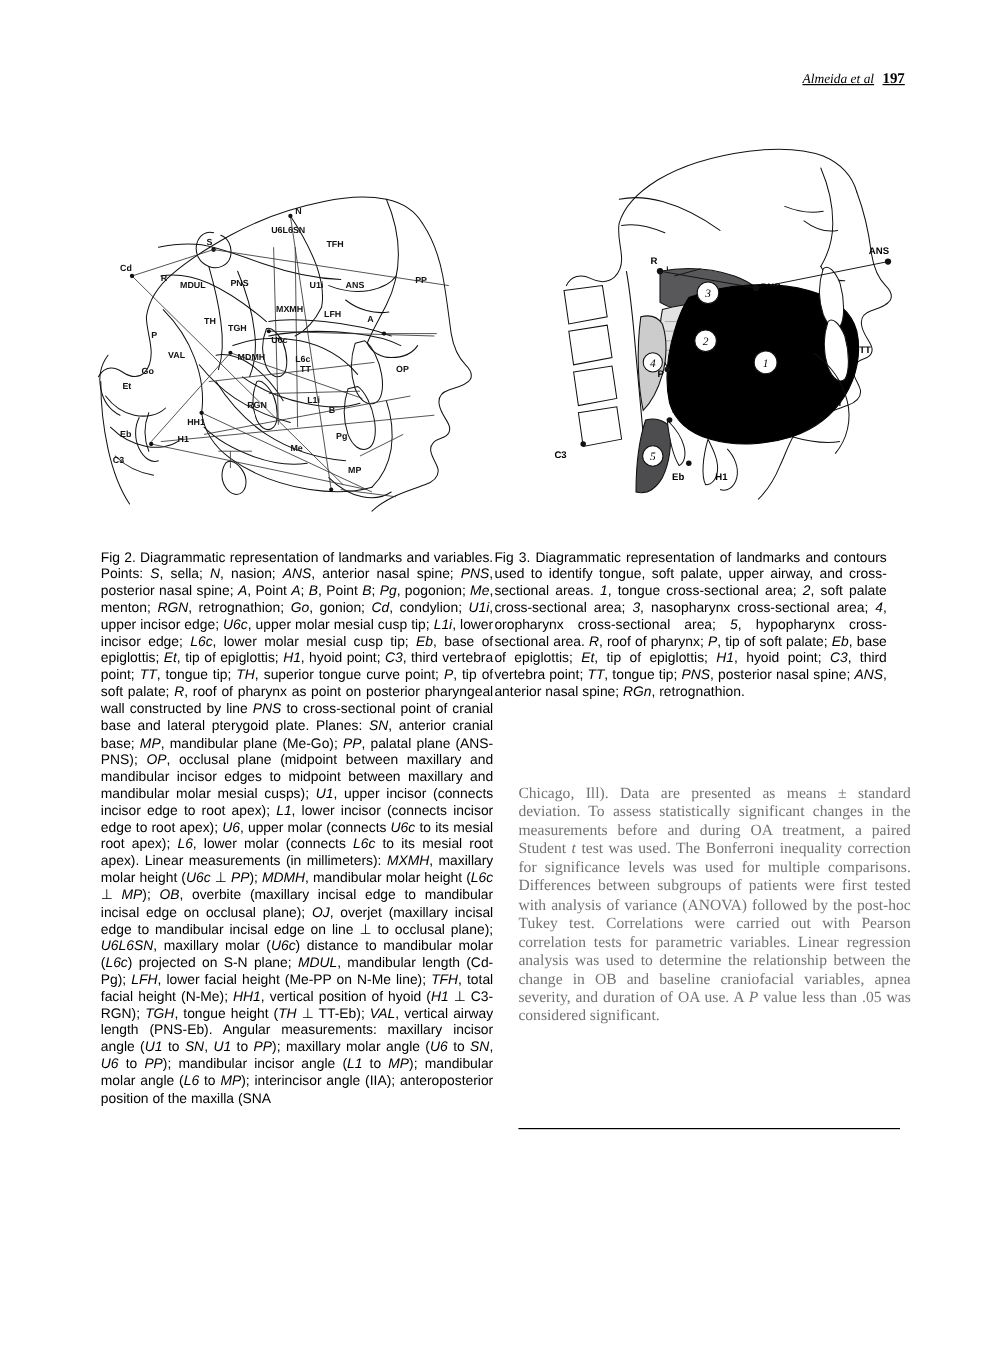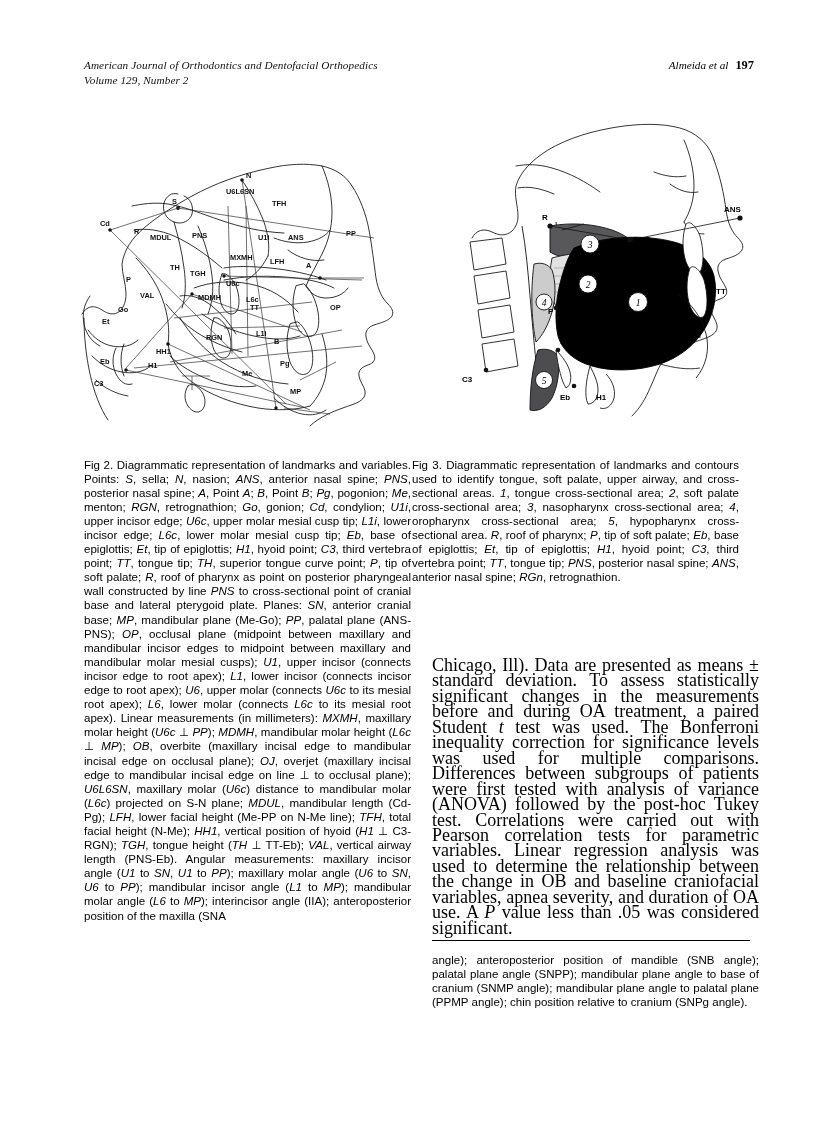--- a/index.html
+++ b/index.html
@@ -16,21 +16,21 @@
   
   .runhead{position:absolute;left:84px;top:58px;width:670px;height:34px;}
   .runhead .left{
     position:absolute;left:0;top:0;
     font-family:"Liberation Serif", serif;
     font-style:italic;font-size:11.2px;line-height:15px;
     letter-spacing:.1px;color:#111;
   }
   .runhead .right{
     position:absolute;right:0;top:0;text-align:right;white-space:nowrap;
-    font-family:"Liberation Serif", serif;font-size:11.2px;line-height:15px;
+    font-family:"Liberation Serif", serif;font-size:11.2px;line-height:15px;text-decoration:underline;
   }
   .runhead .right .jr{font-style:italic;}
   .runhead .right .pg{font-weight:bold;font-style:normal;font-size:12.4px;margin-left:7px;}
 
   
   .fig{position:absolute;}
   #fig2-wrap{left:74px;top:118px;width:330px;height:312px;}
   #fig3-wrap{left:448px;top:118px;width:330px;height:312px;}
   .fig svg{display:block;width:100%;height:100%;}
 
@@ -44,22 +44,22 @@
     font-size:11.55px;line-height:14.1px;
     text-align:justify;
     -webkit-hyphens:none;hyphens:none;
     color:#000;
   }
   .cap b{font-weight:normal;}
   .cap i{font-style:italic;}
 
   .body-text{
     font-family:"Liberation Serif", serif;
-    font-size:18px;line-height:15.45px;
-    text-align:justify;color:#000000;
+    font-size:13px;line-height:15.45px;
+    text-align:justify;color:#737373;
   }
   .body-text i{font-style:italic;}
 
   #right-body{position:absolute;left:432px;top:640px;width:327px;}
   #right-foot{position:absolute;left:432px;top:940px;width:327px;}
   .footrule{
     width:318px;height:0;border-top:1px solid #000;margin:0 0 5px 0;
   }
   .fnote{
     font-family:"Liberation Sans", sans-serif;
@@ -72,24 +72,20 @@
   .lbl3{font-family:"Liberation Serif", serif;font-size:8px;fill:#000;font-weight:bold;}
   .numlbl{font-family:"Liberation Serif", serif;font-size:9.5px;fill:#000;font-style:italic;}
   .cx{stroke:#111;fill:none;}
 </style>
 </head>
 <body>
 
 <div class="page">
 
   <div class="runhead">
-    <div class="left">
-      <div>American Journal of Orthodontics and Dentofacial Orthopedics</div>
-      <div>Volume 129, Number 2</div>
-    </div>
     <div class="right">
       <span class="jr">Almeida et al</span><span class="pg">197</span>
     </div>
   </div>
 
   <div class="fig" id="fig2-wrap">
     <svg viewBox="0 0 330 312" xmlns="http://www.w3.org/2000/svg">
       <g class="cx" stroke-width="0.85" stroke-linejoin="round" stroke-linecap="round">
 
         <path d="M8 196 C14 186 22 188 28 192 C34 196 40 198 46 193 C50 189 52 183 52 176
@@ -370,16 +366,15 @@
   <div class="col" id="col-right">
     <p class="cap"><b>Fig 3.</b> <span>Diagrammatic representation of landmarks and contours used to identify tongue, soft palate, upper airway, and cross-sectional areas. <i>1</i>, tongue cross-sectional area; <i>2</i>, soft palate cross-sectional area; <i>3</i>, nasopharynx cross-sectional area; <i>4</i>, oropharynx cross-sectional area; <i>5</i>, hypopharynx cross-sectional area. <i>R</i>, roof of pharynx; <i>P</i>, tip of soft palate; <i>Eb</i>, base of epiglottis; <i>Et</i>, tip of epiglottis; <i>H1</i>, hyoid point; <i>C3</i>, third vertebra point; <i>TT</i>, tongue tip; <i>PNS</i>, posterior nasal spine; <i>ANS</i>, anterior nasal spine; <i>RGn</i>, retrognathion.</span></p>
   </div>
 
   <div id="right-body">
     <p class="body-text">Chicago, Ill). Data are presented as means ± standard deviation. To assess statistically significant changes in the measurements before and during OA treatment, a paired Student <i>t</i> test was used. The Bonferroni inequality correction for significance levels was used for multiple comparisons. Differences between subgroups of patients were first tested with analysis of variance (ANOVA) followed by the post-hoc Tukey test. Correlations were carried out with Pearson correlation tests for parametric variables. Linear regression analysis was used to determine the relationship between the change in OB and baseline craniofacial variables, apnea severity, and duration of OA use. A <i>P</i> value less than .05 was considered significant.</p>
   </div>
 
   <div id="right-foot">
     <div class="footrule"></div>
-    <p class="fnote">angle); anteroposterior position of mandible (SNB angle); palatal plane angle (SNPP); mandibular plane angle to base of cranium (SNMP angle); mandibular plane angle to palatal plane (PPMP angle); chin position relative to cranium (SNPg angle).</p>
   </div>
 
 </div>
 
 </body></html>

